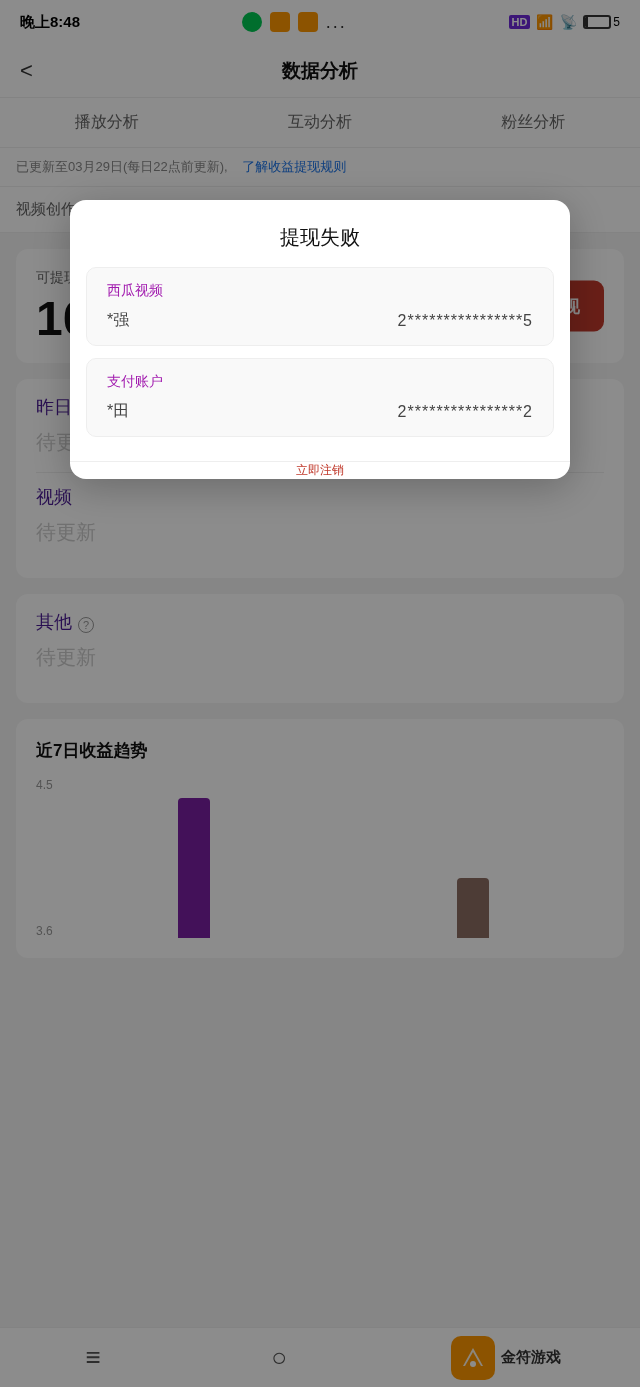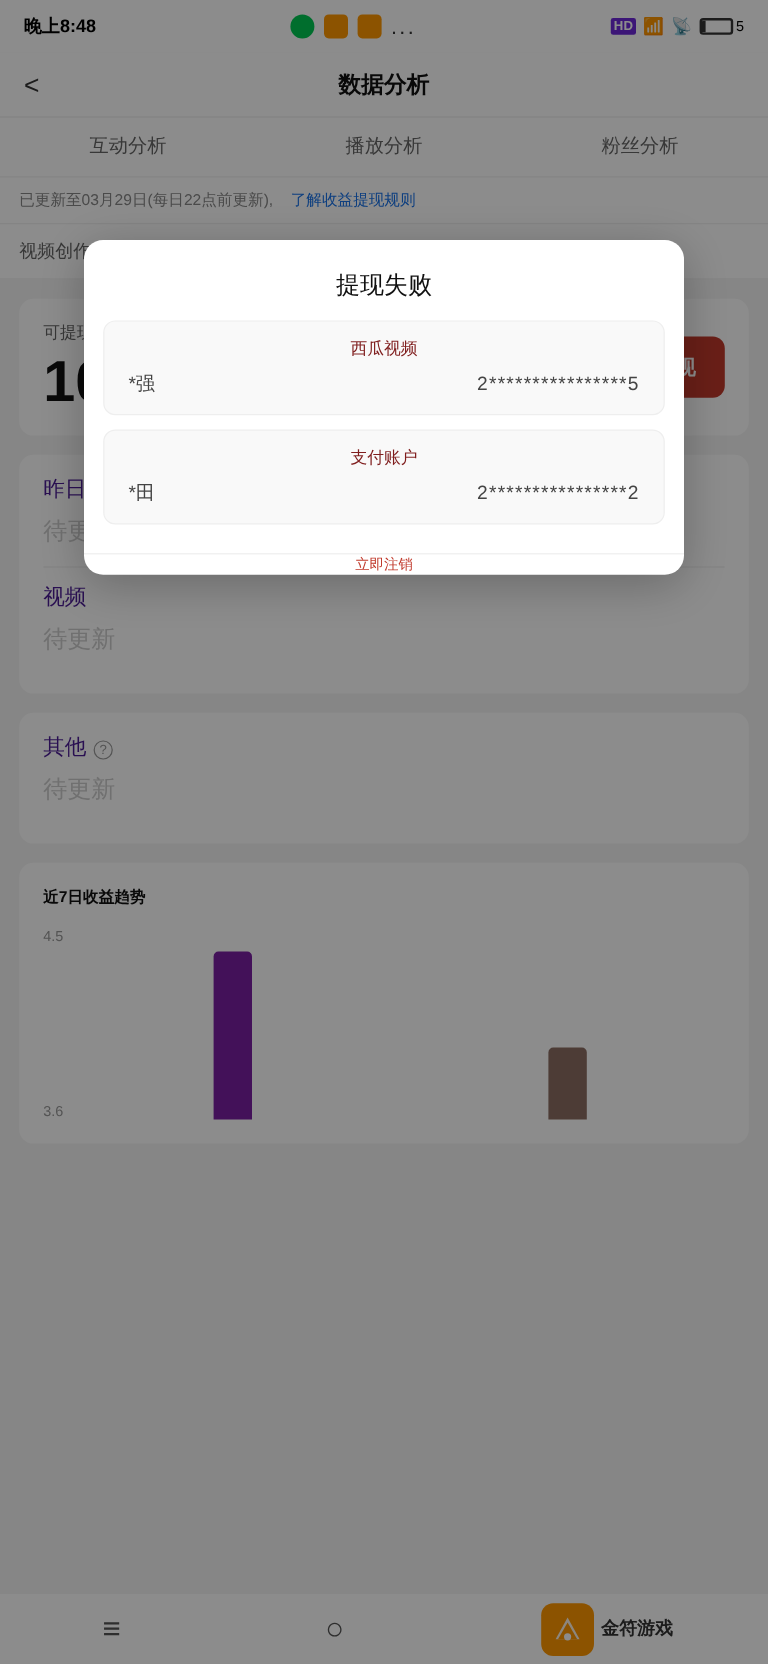--- a/index.html
+++ b/index.html
@@ -216,21 +216,21 @@
 
     
     .chart-section {
       width: 100%;
       background: #fff;
       border-radius: 12px;
       padding: 20px;
       margin-bottom: 16px;
     }
     .chart-title {
-      font-size: 13px;
+      font-size: 17px;
       font-weight: 600;
       color: #111;
       margin-bottom: 16px;
     }
     .chart-area {
       width: 100%;
       height: 160px;
       position: relative;
       display: flex;
       align-items: center;
@@ -345,22 +345,21 @@
     }
     .modal-section {
       background: #f9f9f9;
       border: 1px solid #eee;
       border-radius: 10px;
       margin: 0 16px 12px;
       padding: 14px 20px;
     }
     .modal-section-title {
       font-size: 14px;
-      color: #7f1d1d;
-      text-align: center;
+      color: #a21caf;
       margin-bottom: 10px;
     }
     .modal-row {
       display: flex;
       justify-content: space-between;
       align-items: center;
     }
     .modal-row-label {
       font-size: 16px;
       color: #444;
@@ -421,22 +420,22 @@
       </span>
     </div>
   </div>
 
   <div class="nav-header">
     <span class="nav-back">&lt;</span>
     <span class="nav-title">数据分析</span>
   </div>
 
   <div class="tab-bar">
+    <div class="tab-item">播放分析</div>
     <div class="tab-item">互动分析</div>
-    <div class="tab-item">播放分析</div>
     <div class="tab-item">粉丝分析</div>
   </div>
 
   <div class="update-bar">
     <span>已更新至03月29日(每日22点前更新),</span>
     <a href="#">了解收益提现规则</a>
   </div>
 
   <div class="sub-tab-bar" style="background:#fff;">
     <div class="sub-tab-item">视频创作收益</div>

